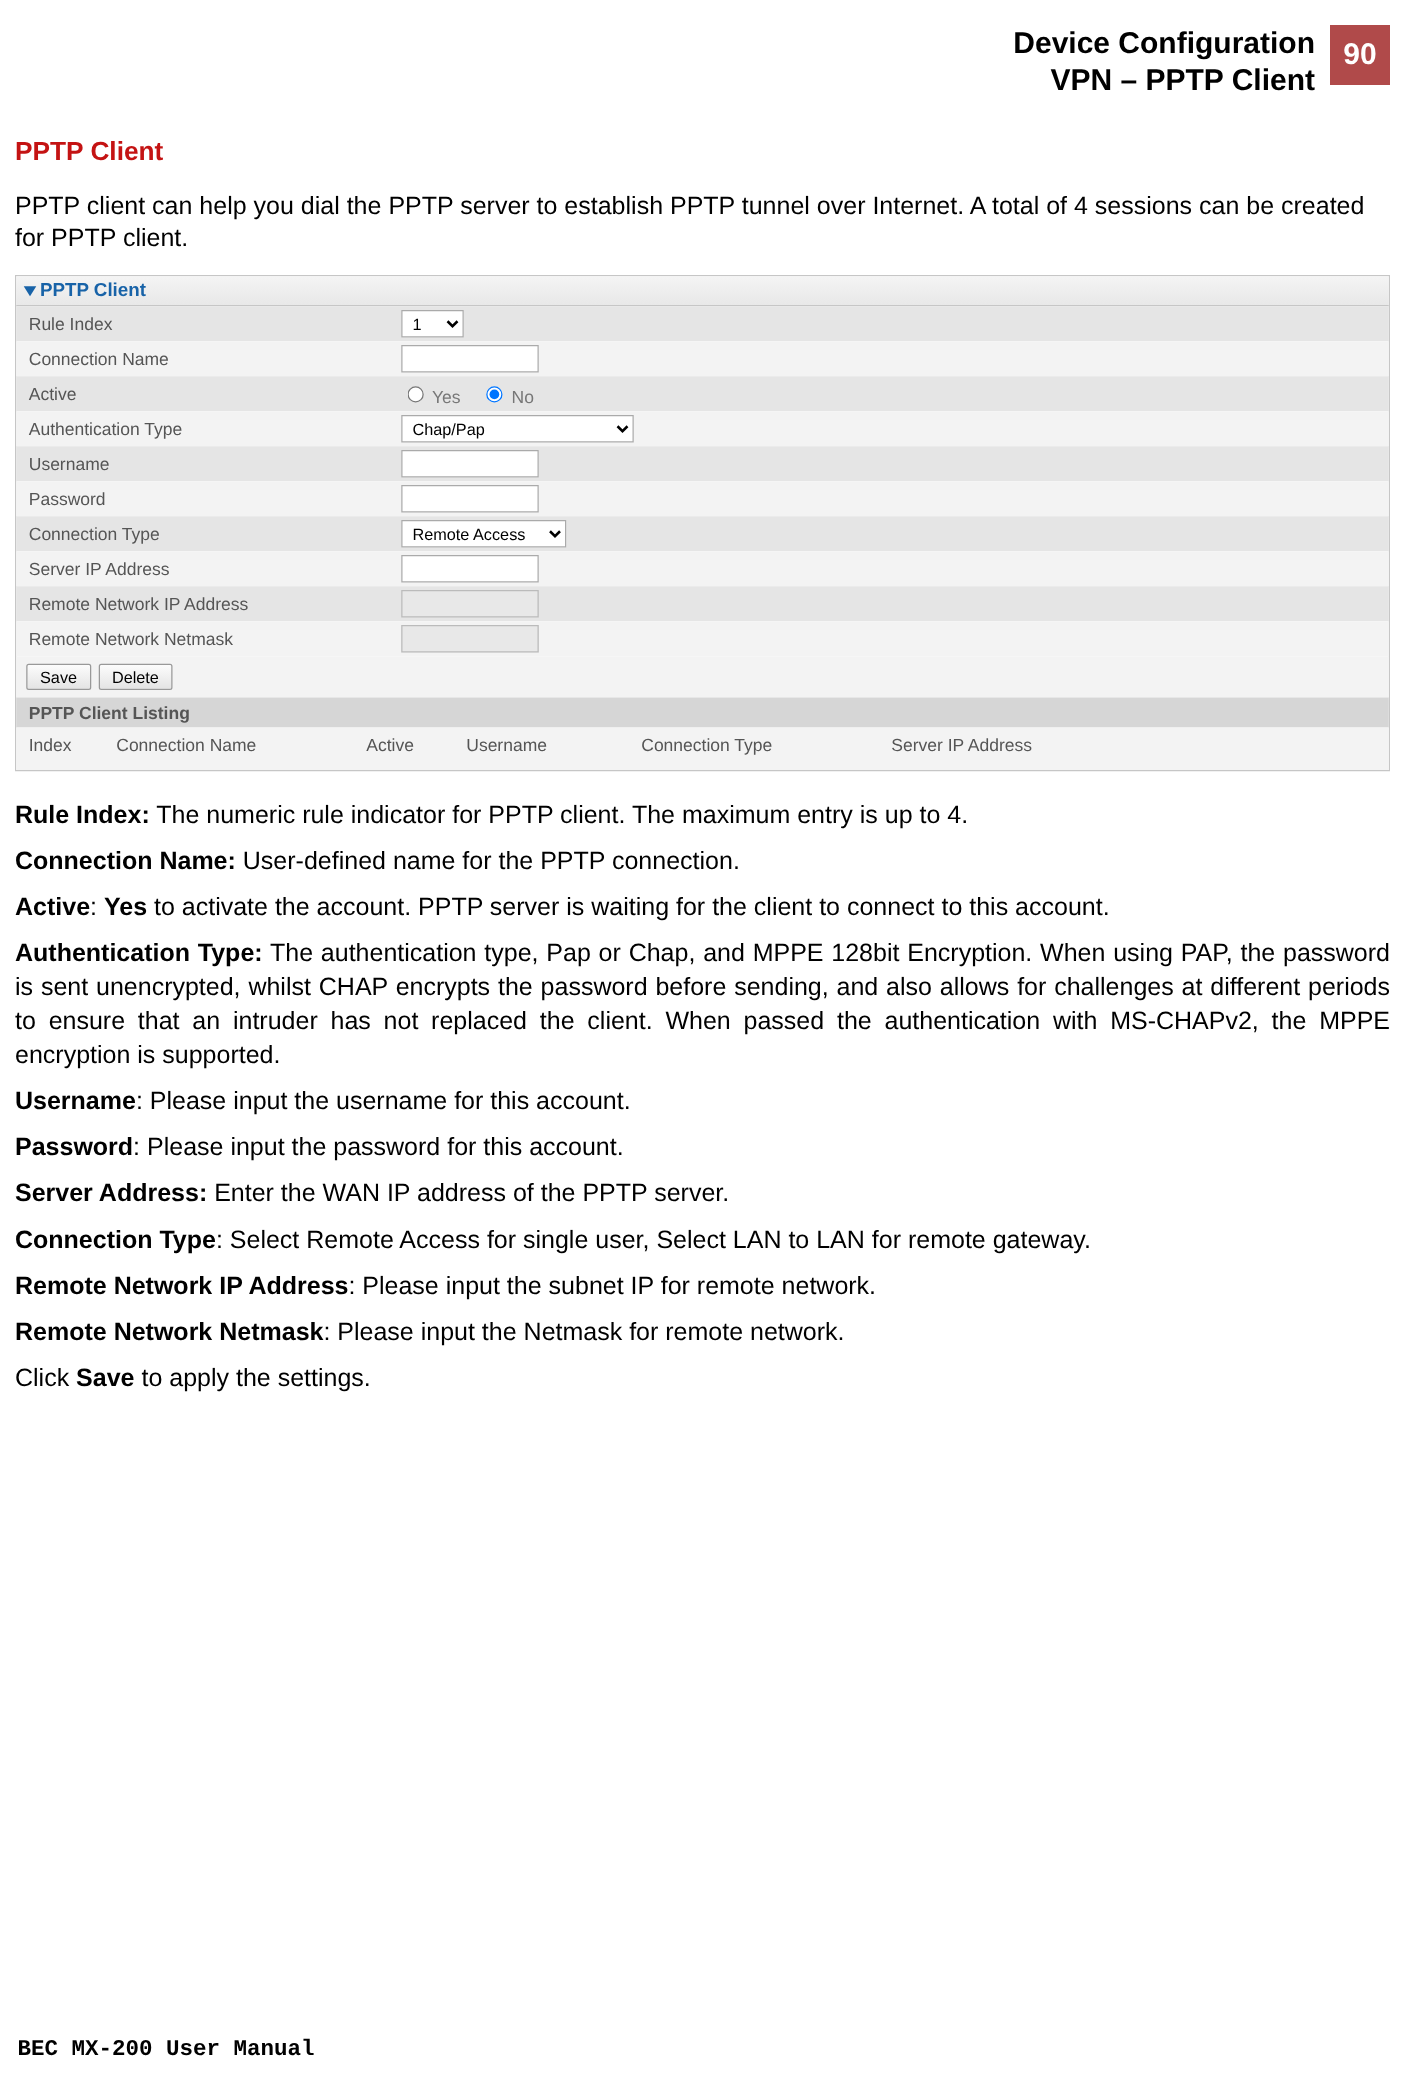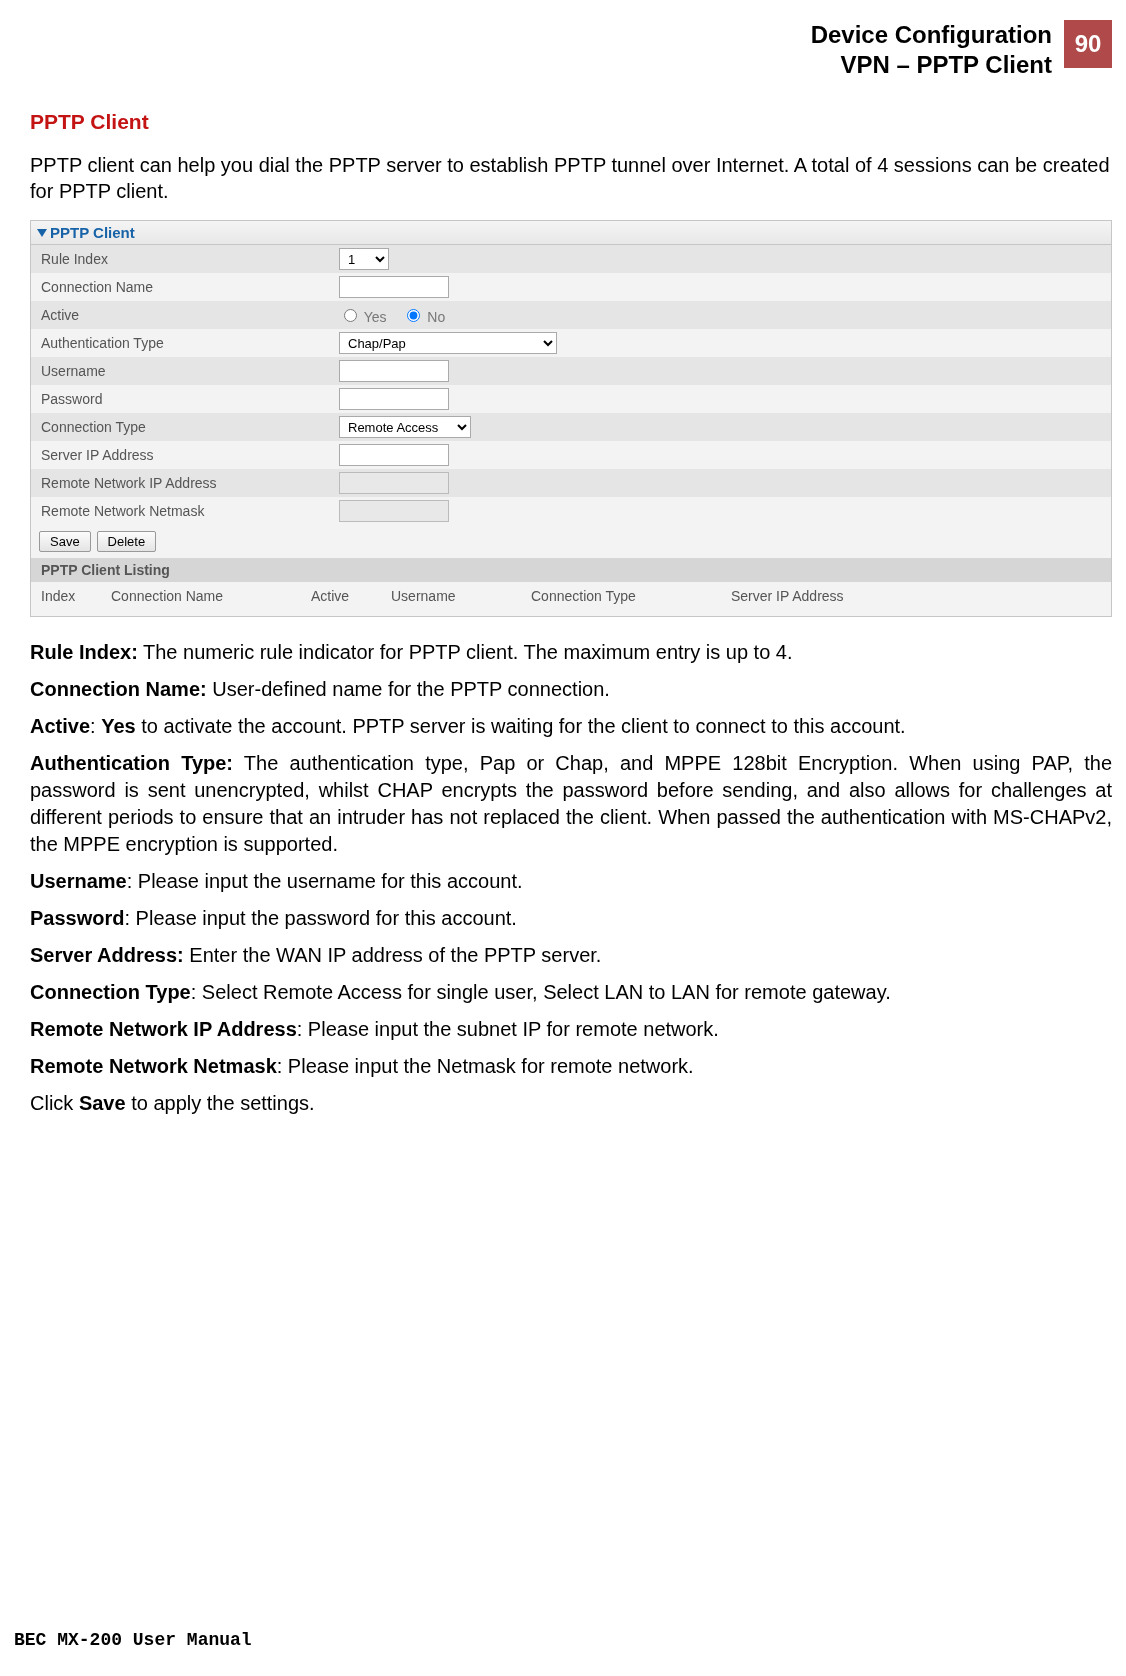--- a/index.html
+++ b/index.html
@@ -5,21 +5,21 @@
   * { box-sizing: border-box; }
   body {
     margin: 0;
     padding: 0;
     font-family: Arial, Helvetica, sans-serif;
     background: #fff;
     color: #000;
     width: 1126px;
   }
   .page {
-    padding: 20px 14px 30px 30px;
+    padding: 20px 14px 30px 12px;
     position: relative;
     min-height: 1676px;
   }
   .header {
     display: flex;
     justify-content: flex-end;
     align-items: flex-start;
     gap: 12px;
     margin-bottom: 30px;
   }
@@ -90,21 +90,21 @@
   .sc-ctrl select, .sc-ctrl input.txt {
     border: 1px solid #aaa;
     background: #fff;
     font-size: 13px;
     padding: 1px 4px;
     height: 22px;
   }
   .sc-ctrl input.txt.disabled { background: #e8e8e8; border-color:#bbb; }
   .sc-ctrl .radio-lbl { margin-right: 12px; color:#777; }
   .sc-ctrl select.small { width: 50px; }
-  .sc-ctrl select.med { width: 218px; }
+  .sc-ctrl select.med { width: 186px; }
   .sc-ctrl select.med2 { width: 132px; }
   .sc-ctrl input.txt { width: 110px; }
   .btn-row {
     background: #f3f3f3;
     padding: 6px 8px;
   }
   .btn-row button {
     background: linear-gradient(#fcfcfc,#e4e4e4);
     border: 1px solid #999;
     border-radius: 2px;

